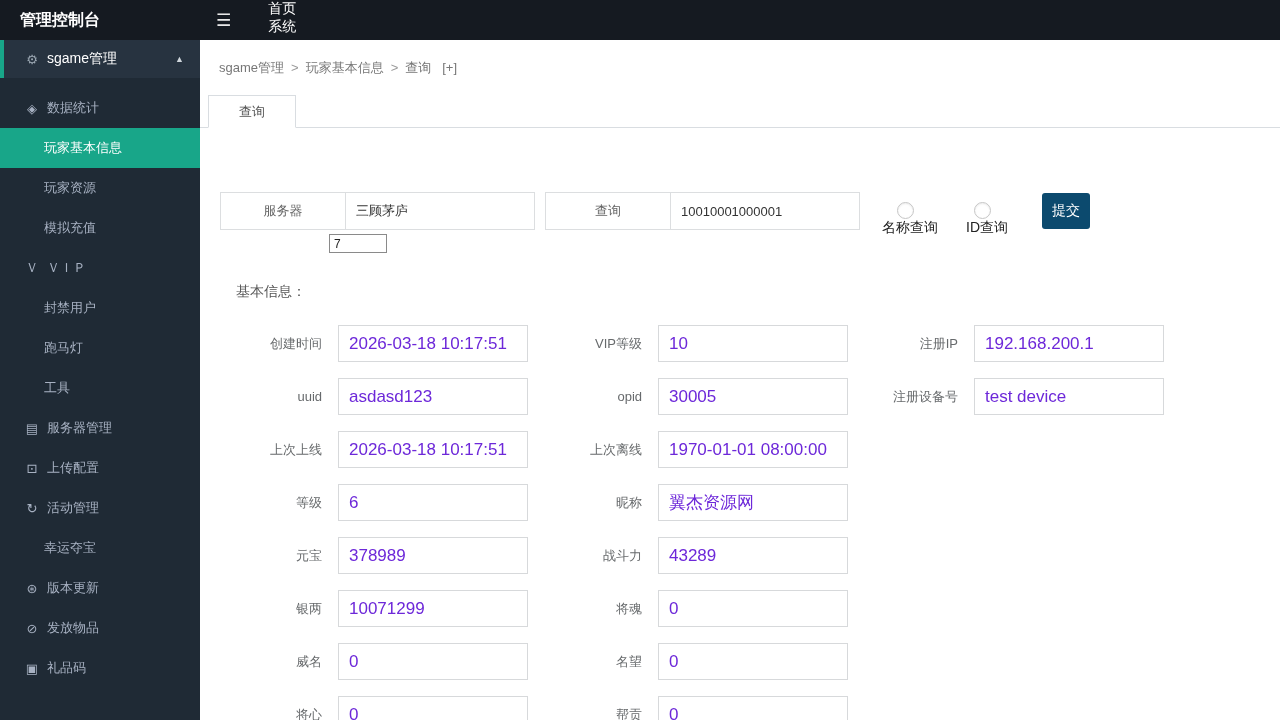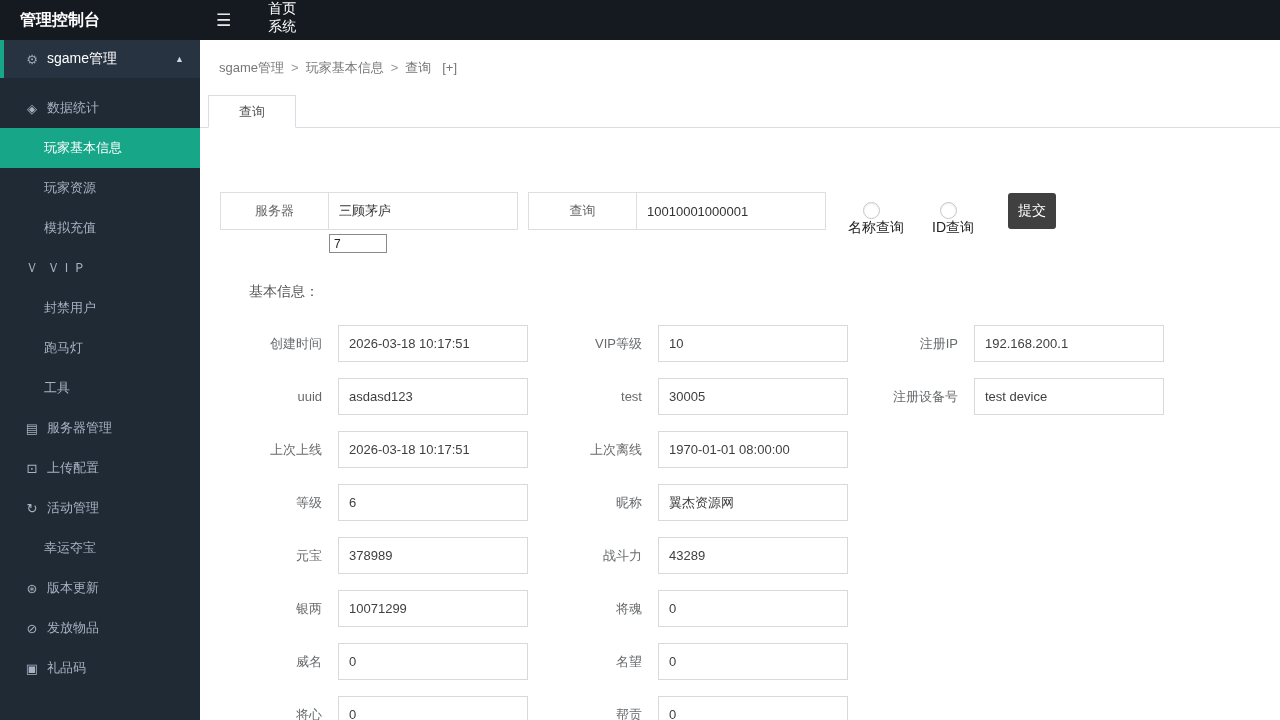--- a/index.html
+++ b/index.html
@@ -46,46 +46,46 @@
     padding-left:8px; background:#fff; }
   .tab { height:33px; line-height:31px; padding:0 30px; font-size:13px; color:#555;
     background:#fff; border:1px solid #d9dde1; border-bottom:1px solid #fff;
     margin-bottom:-1px; cursor:pointer; }
 
   
   .content { padding-left:20px; }
   .search-row { display:flex; align-items:flex-start; margin-top:64px; }
   .sgroup { display:flex; flex-direction:column; }
   .igroup { display:flex; height:38px; }
-  .ig-label { width:109px; display:flex; align-items:center; justify-content:center;
+  .ig-label { width:126px; display:flex; align-items:center; justify-content:center;
     font-size:13px; color:#666; background:#fff; border:1px solid #dcdee0; }
   .ig-input { width:189px; border:1px solid #dcdee0; border-left:none; outline:none;
     padding:0 10px; font-size:13px; color:#333; }
   .mini-input { width:58px; height:19px; margin-left:109px; margin-top:4px;
     border:1px solid #8a8a8a; font-size:12px; padding:0 4px; color:#222; outline:none; }
   .g2 { margin-left:10px; }
   .radio-group { display:flex; margin-left:22px; margin-top:10px; }
   .radio { display:flex; align-items:center; margin-right:28px; cursor:pointer;flex-direction:column; }
   .radio .circle { width:17px; height:17px; border-radius:50%; background:#fff;
     border:1px solid #c6c6c6; margin-right:10px; box-shadow:inset 0 1px 2px rgba(0,0,0,.08); }
   .radio .r-label { font-size:14px; color:#222; }
   .submit { margin-left:6px; margin-top:1px; width:48px; height:36px; border:none;
     border-radius:3px; color:#fff; font-size:14px; cursor:pointer; }
 
   
-  .section-title { margin:30px 0 0 29px; font-size:14px; color:#555; }
+  .section-title { margin:30px 0 0 16px; font-size:14px; color:#555; }
   .detail-grid { margin-left:30px; margin-top:24px; }
   .field-row { display:flex; margin-bottom:16px; }
   .field { display:flex; }
   .f-label { text-align:right; font-size:13px; color:#676a6c; line-height:37px; }
   .field.c0 .f-label { width:72px; }
   .field.c1 .f-label { width:98px; margin-left:16px; }
   .field.c2 .f-label { width:94px; margin-left:16px; }
   .f-input { width:190px; height:37px; border:1px solid #d7d9db; margin-left:16px;
-    padding:0 10px; font-size:13px; color:#404040; outline:none; }
+    padding:0 10px; font-size:17px; color:#6d28d9; outline:none; }
 </style>
 </head>
 <body>
 
 <div class="topbar">
   <div class="brand">管理控制台</div>
   <div class="hamburger">☰</div>
   <div class="topnav">
       <div class="tn-item">首页</div>
       <div class="tn-item">系统</div>
@@ -190,21 +190,21 @@
           <div class="radio">
             <span class="circle"></span>
             <span class="r-label">名称查询</span>
           </div>
           <div class="radio">
             <span class="circle"></span>
             <span class="r-label">ID查询</span>
           </div>
         </div>
 
-      <button class="submit" style="background: #404040;">提交</button>
+      <button class="submit" style="background: #0c4a6e;">提交</button>
     </div>
 
     <div class="section-title">基本信息：</div>
 
     <div class="detail-grid">
         <div class="field-row">
           <div class="field c0">
             <label class="f-label">创建时间</label>
             <input class="f-input" value="2026-03-18 10:17:51" style="">
           </div>
@@ -216,21 +216,21 @@
             <label class="f-label">注册IP</label>
             <input class="f-input" value="192.168.200.1" style="">
           </div>
         </div>
         <div class="field-row">
           <div class="field c0">
             <label class="f-label">uuid</label>
             <input class="f-input" value="asdasd123" style="">
           </div>
           <div class="field c1">
-            <label class="f-label">test</label>
+            <label class="f-label">opid</label>
             <input class="f-input" value="30005" style="">
           </div>
           <div class="field c2">
             <label class="f-label">注册设备号</label>
             <input class="f-input" value="test device" style="">
           </div>
         </div>
         <div class="field-row">
           <div class="field c0">
             <label class="f-label">上次上线</label>

